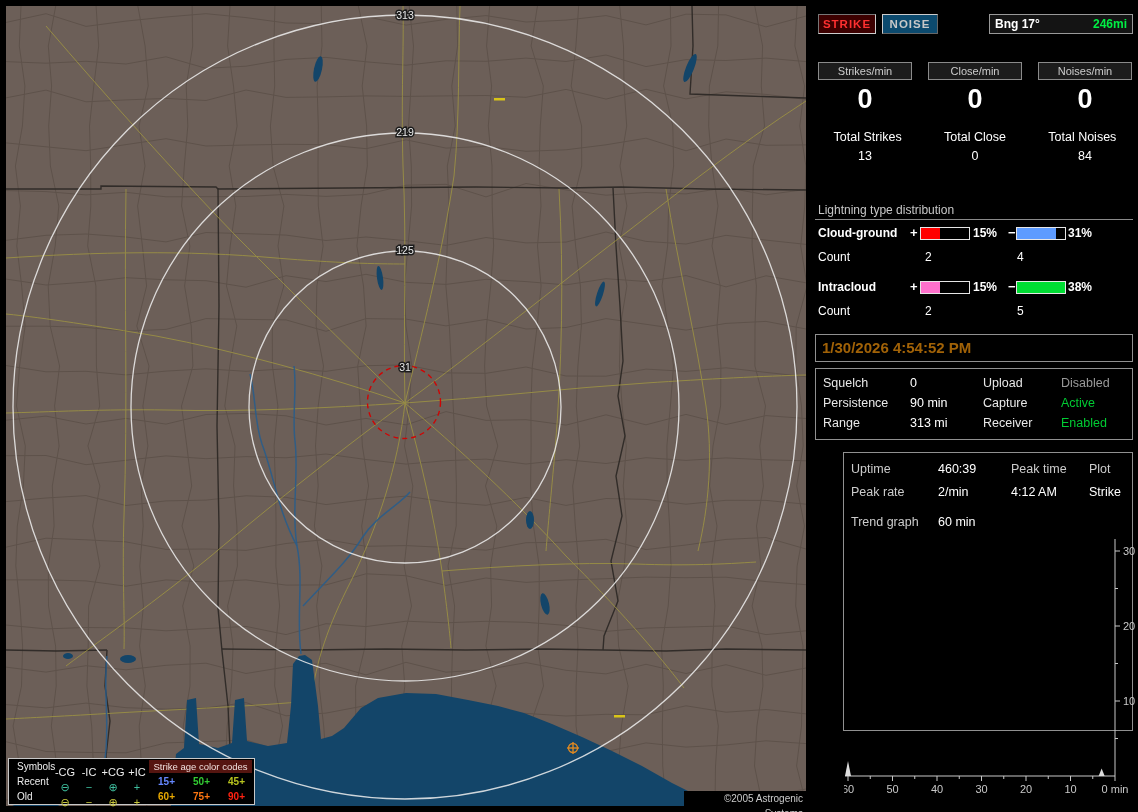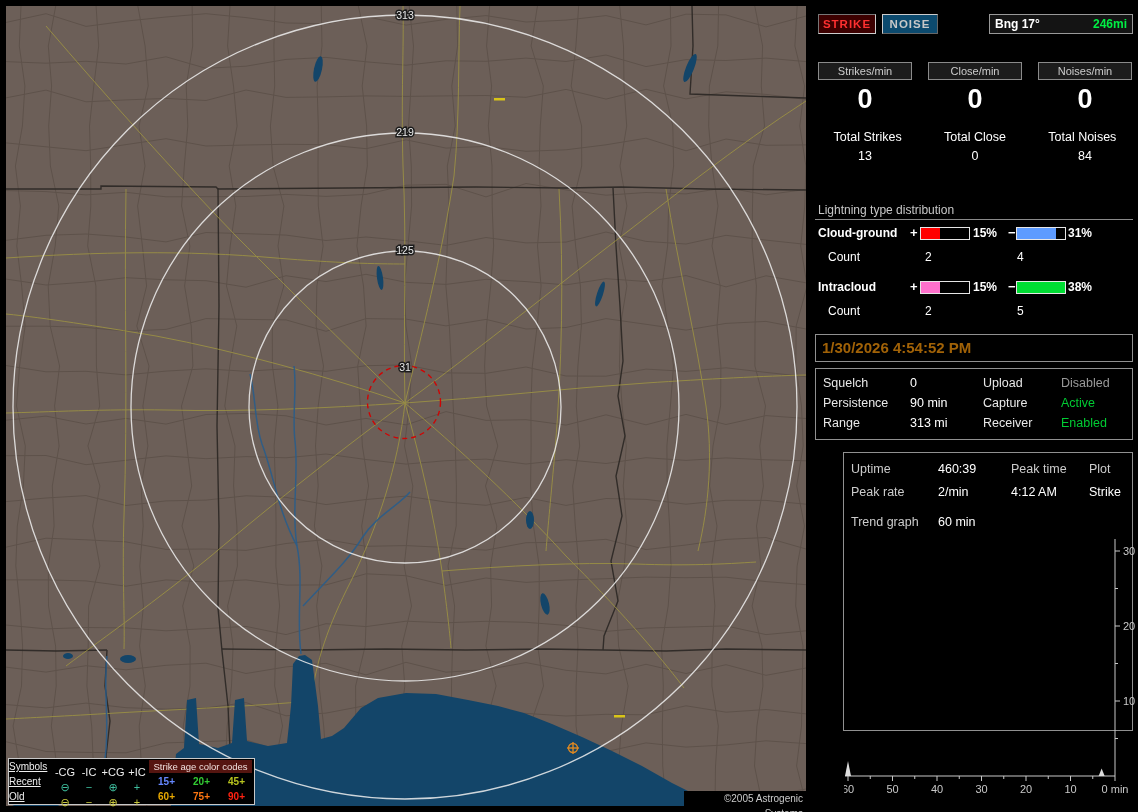--- a/index.html
+++ b/index.html
@@ -7,21 +7,21 @@
           font-family:"Liberation Sans",sans-serif;-webkit-font-smoothing:antialiased;}
   
   .map-area{position:absolute;left:6px;top:6px;width:800px;height:800px;background:#6c5f58;}
   #map-svg{display:block;}
   .ring-label{font-size:10.5px;fill:#e9e9e9;stroke:#1c1c1c;stroke-width:3px;paint-order:stroke;
               text-anchor:middle;font-family:"Liberation Sans",sans-serif;}
   
   .legend{position:absolute;left:8px;top:758px;width:247px;height:47px;background:#000;
           border:1px solid #c8c8c8;box-sizing:border-box;color:#eee;font-size:10px;}
   .lg-row{display:flex;align-items:center;height:15px;}
-  .lg-label{width:44px;padding-left:0;box-sizing:border-box;text-decoration:underline;}
+  .lg-label{width:44px;padding-left:8px;box-sizing:border-box;}
   .lg-sym{width:24px;text-align:center;font-size:11px;line-height:10px;margin-top:10px;}
   .lg-age{width:35px;text-align:center;font-weight:bold;}
   .lg-agehead{flex:1;background:#551510;color:#f0e0dd;text-align:center;height:13px;line-height:13px;
               margin-right:2px;font-size:9.5px;}
   .copyright{position:absolute;left:684px;top:791px;width:122px;height:15px;line-height:15px;
              background:#000;color:#cccccc;font-size:10px;text-align:right;padding-right:3px;box-sizing:border-box;}
   
   .sidebar{position:absolute;left:812px;top:0;width:326px;height:812px;color:#fff;font-size:12px;}
   .sb-toprow{position:absolute;top:14px;left:6px;right:5px;height:20px;display:flex;}
   .btn{height:20px;font-family:"Liberation Sans",sans-serif;font-size:11.5px;font-weight:bold;
@@ -46,21 +46,21 @@
   .dist-row{position:absolute;left:0;right:0;height:14px;}
   .dist-row .dl{position:absolute;left:6px;font-weight:bold;font-size:12px;}
   .dist-row .sign{position:absolute;font-weight:bold;font-size:13px;top:-1px;}
   .sign.pos{left:98px;} .sign.neg{left:196px;}
   .dist-bar{position:absolute;top:1px;width:48px;height:11px;border:1px solid #e6e6e6;background:#000;}
   .dist-bar.pos{left:108px;} .dist-bar.neg{left:204px;}
   .dist-fill{display:block;height:100%;}
   .dist-pct{position:absolute;font-weight:bold;font-size:12px;}
   .dist-pct.pos{left:161px;} .dist-pct.neg{left:256px;}
   .count-row{position:absolute;left:0;right:0;height:14px;font-size:12px;color:#fff;}
-  .count-row .cl{position:absolute;left:6px;margin-left:10px;}
+  .count-row .cl{position:absolute;left:6px;}
   .count-row .c1{position:absolute;left:113px;}
   .count-row .c2{position:absolute;left:205px;}
   .row-cg{top:226px;} .count-cg{top:250px;} .row-ic{top:280px;} .count-ic{top:304px;}
   .dt-panel{position:absolute;top:334px;left:3px;right:5px;height:28px;box-sizing:border-box;
             border:1px solid #909090;line-height:26px;padding-left:6px;font-size:15px;font-weight:bold;}
   .settings-panel{position:absolute;top:368px;left:3px;right:5px;height:72px;box-sizing:border-box;border:1px solid #909090;}
   .s-row{position:absolute;left:0;right:0;height:16px;font-size:12.5px;}
   .s-row .c-l1{position:absolute;left:7px;color:#e8e8e8;}
   .s-row .c-v1{position:absolute;left:94px;color:#fff;}
   .s-row .c-l2{position:absolute;left:167px;color:#e8e8e8;}
@@ -211,21 +211,21 @@
       <span class="lg-sym">+IC</span>
       <span class="lg-agehead">Strike age color codes</span>
     </div>
     <div class="lg-row">
       <span class="lg-label">Recent</span>
       <span class="lg-sym" style="color: rgb(63, 191, 159);">⊖</span>
       <span class="lg-sym" style="color: rgb(63, 191, 159);">−</span>
       <span class="lg-sym" style="color: rgb(63, 191, 159);">⊕</span>
       <span class="lg-sym" style="color: rgb(63, 191, 159);">+</span>
       <span class="lg-age" style="color: rgb(102, 136, 255);">15+</span>
-      <span class="lg-age" style="color: rgb(51, 204, 51);">20+</span>
+      <span class="lg-age" style="color: rgb(51, 204, 51);">50+</span>
       <span class="lg-age" style="color: rgb(184, 196, 30);">45+</span>
     </div>
     <div class="lg-row">
       <span class="lg-label">Old</span>
       <span class="lg-sym" style="color: rgb(201, 201, 62);">⊖</span>
       <span class="lg-sym" style="color: rgb(201, 201, 62);">−</span>
       <span class="lg-sym" style="color: rgb(201, 201, 62);">⊕</span>
       <span class="lg-sym" style="color: rgb(201, 201, 62);">+</span>
       <span class="lg-age" style="color: rgb(232, 168, 0);">60+</span>
       <span class="lg-age" style="color: rgb(255, 119, 17);">75+</span>

